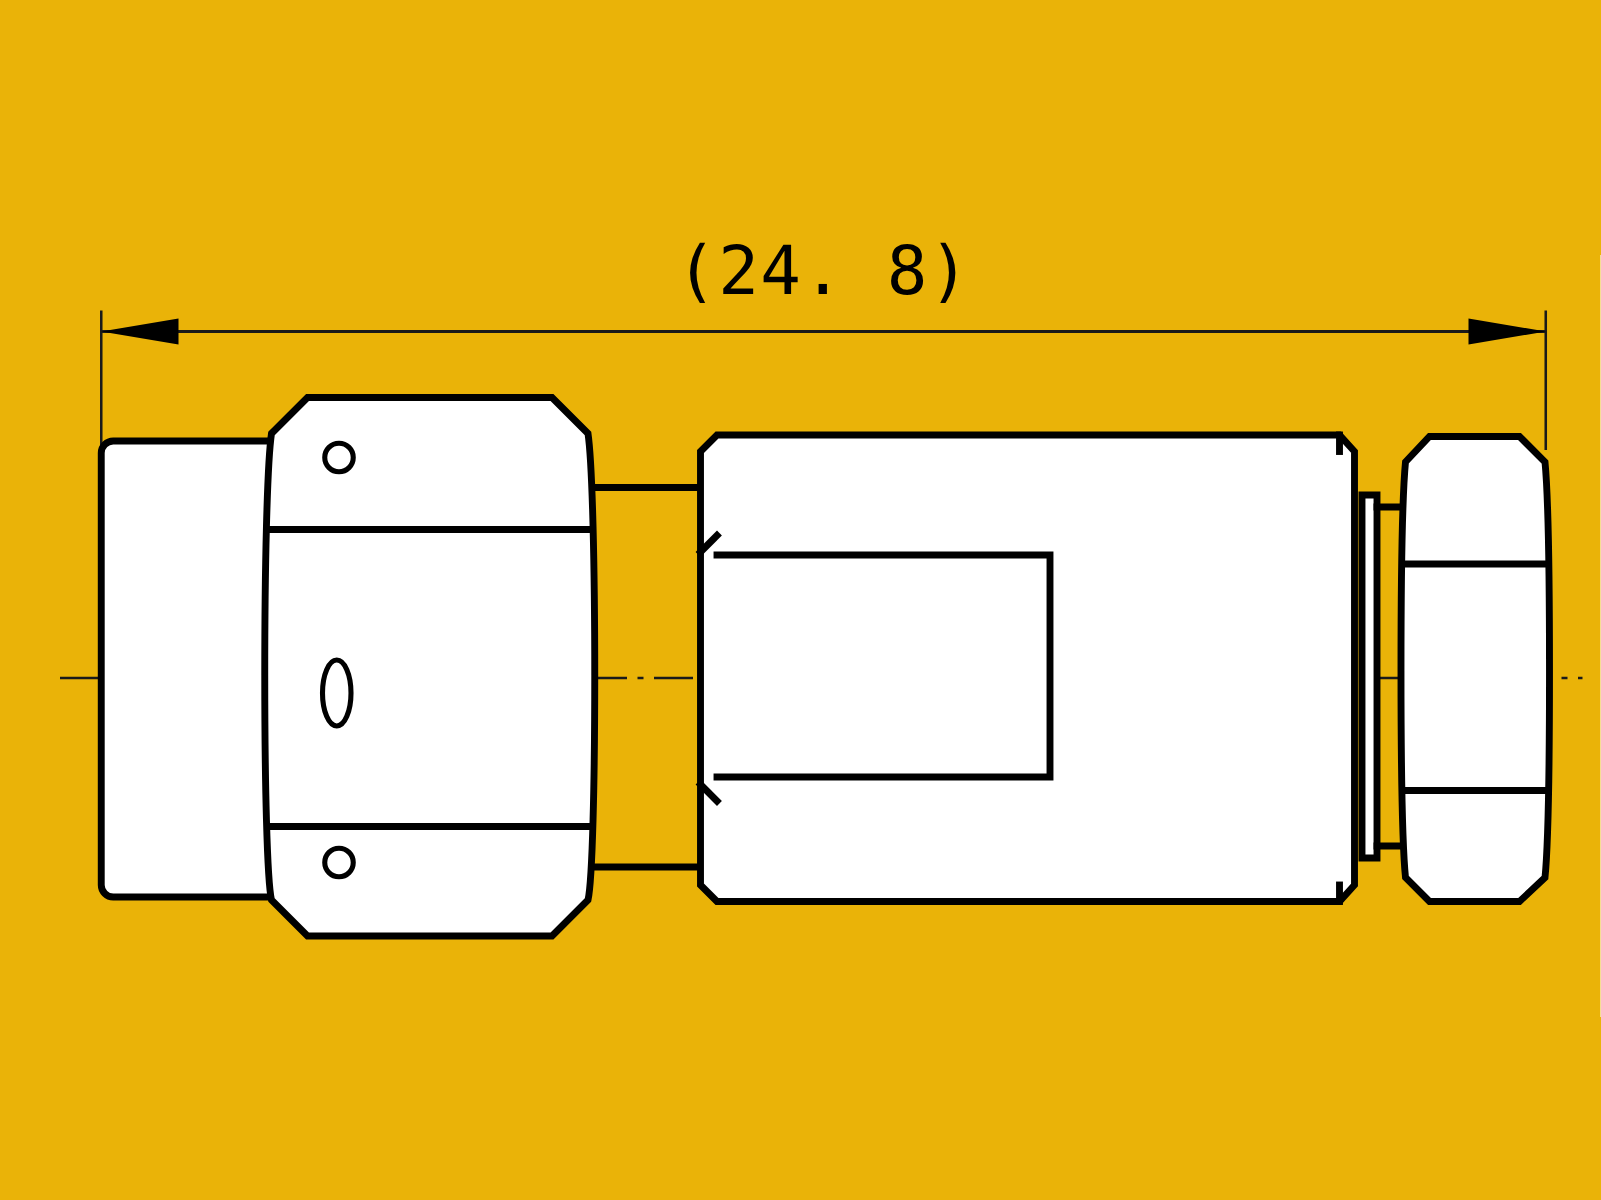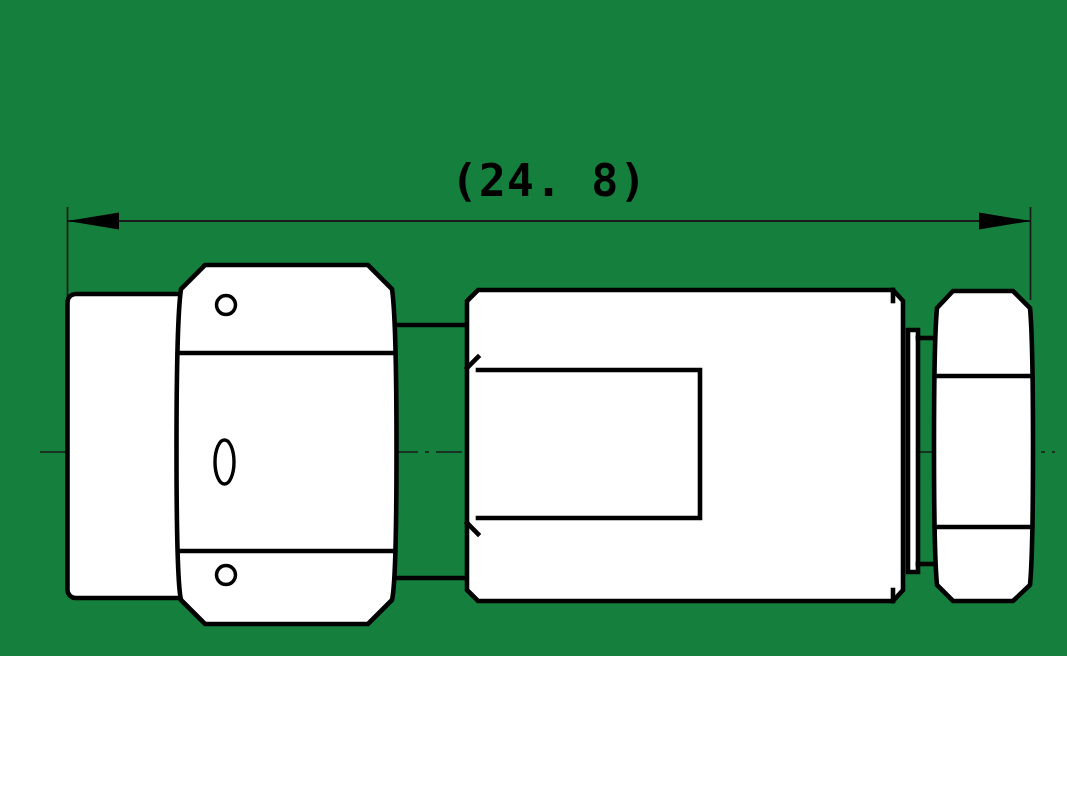--- a/index.html
+++ b/index.html
@@ -10,23 +10,22 @@
   }
   body {
     width: 1067px;
     height: 800px;
     font-family: "Liberation Sans", sans-serif;
     overflow: hidden;
   }
   #drawing-root {
     position: relative;
     width: 1067px;
-    height: 656px;
-    background: #15803d;
-    font-weight: bold;
+    height: 800px;
+    background: #eab308;
   }
   svg#cad-svg {
     display: block;
     width: 1067px;
     height: 800px;
   }
   .obj-line {
     fill: none;
     stroke: #000000;
     stroke-width: 4.6;

